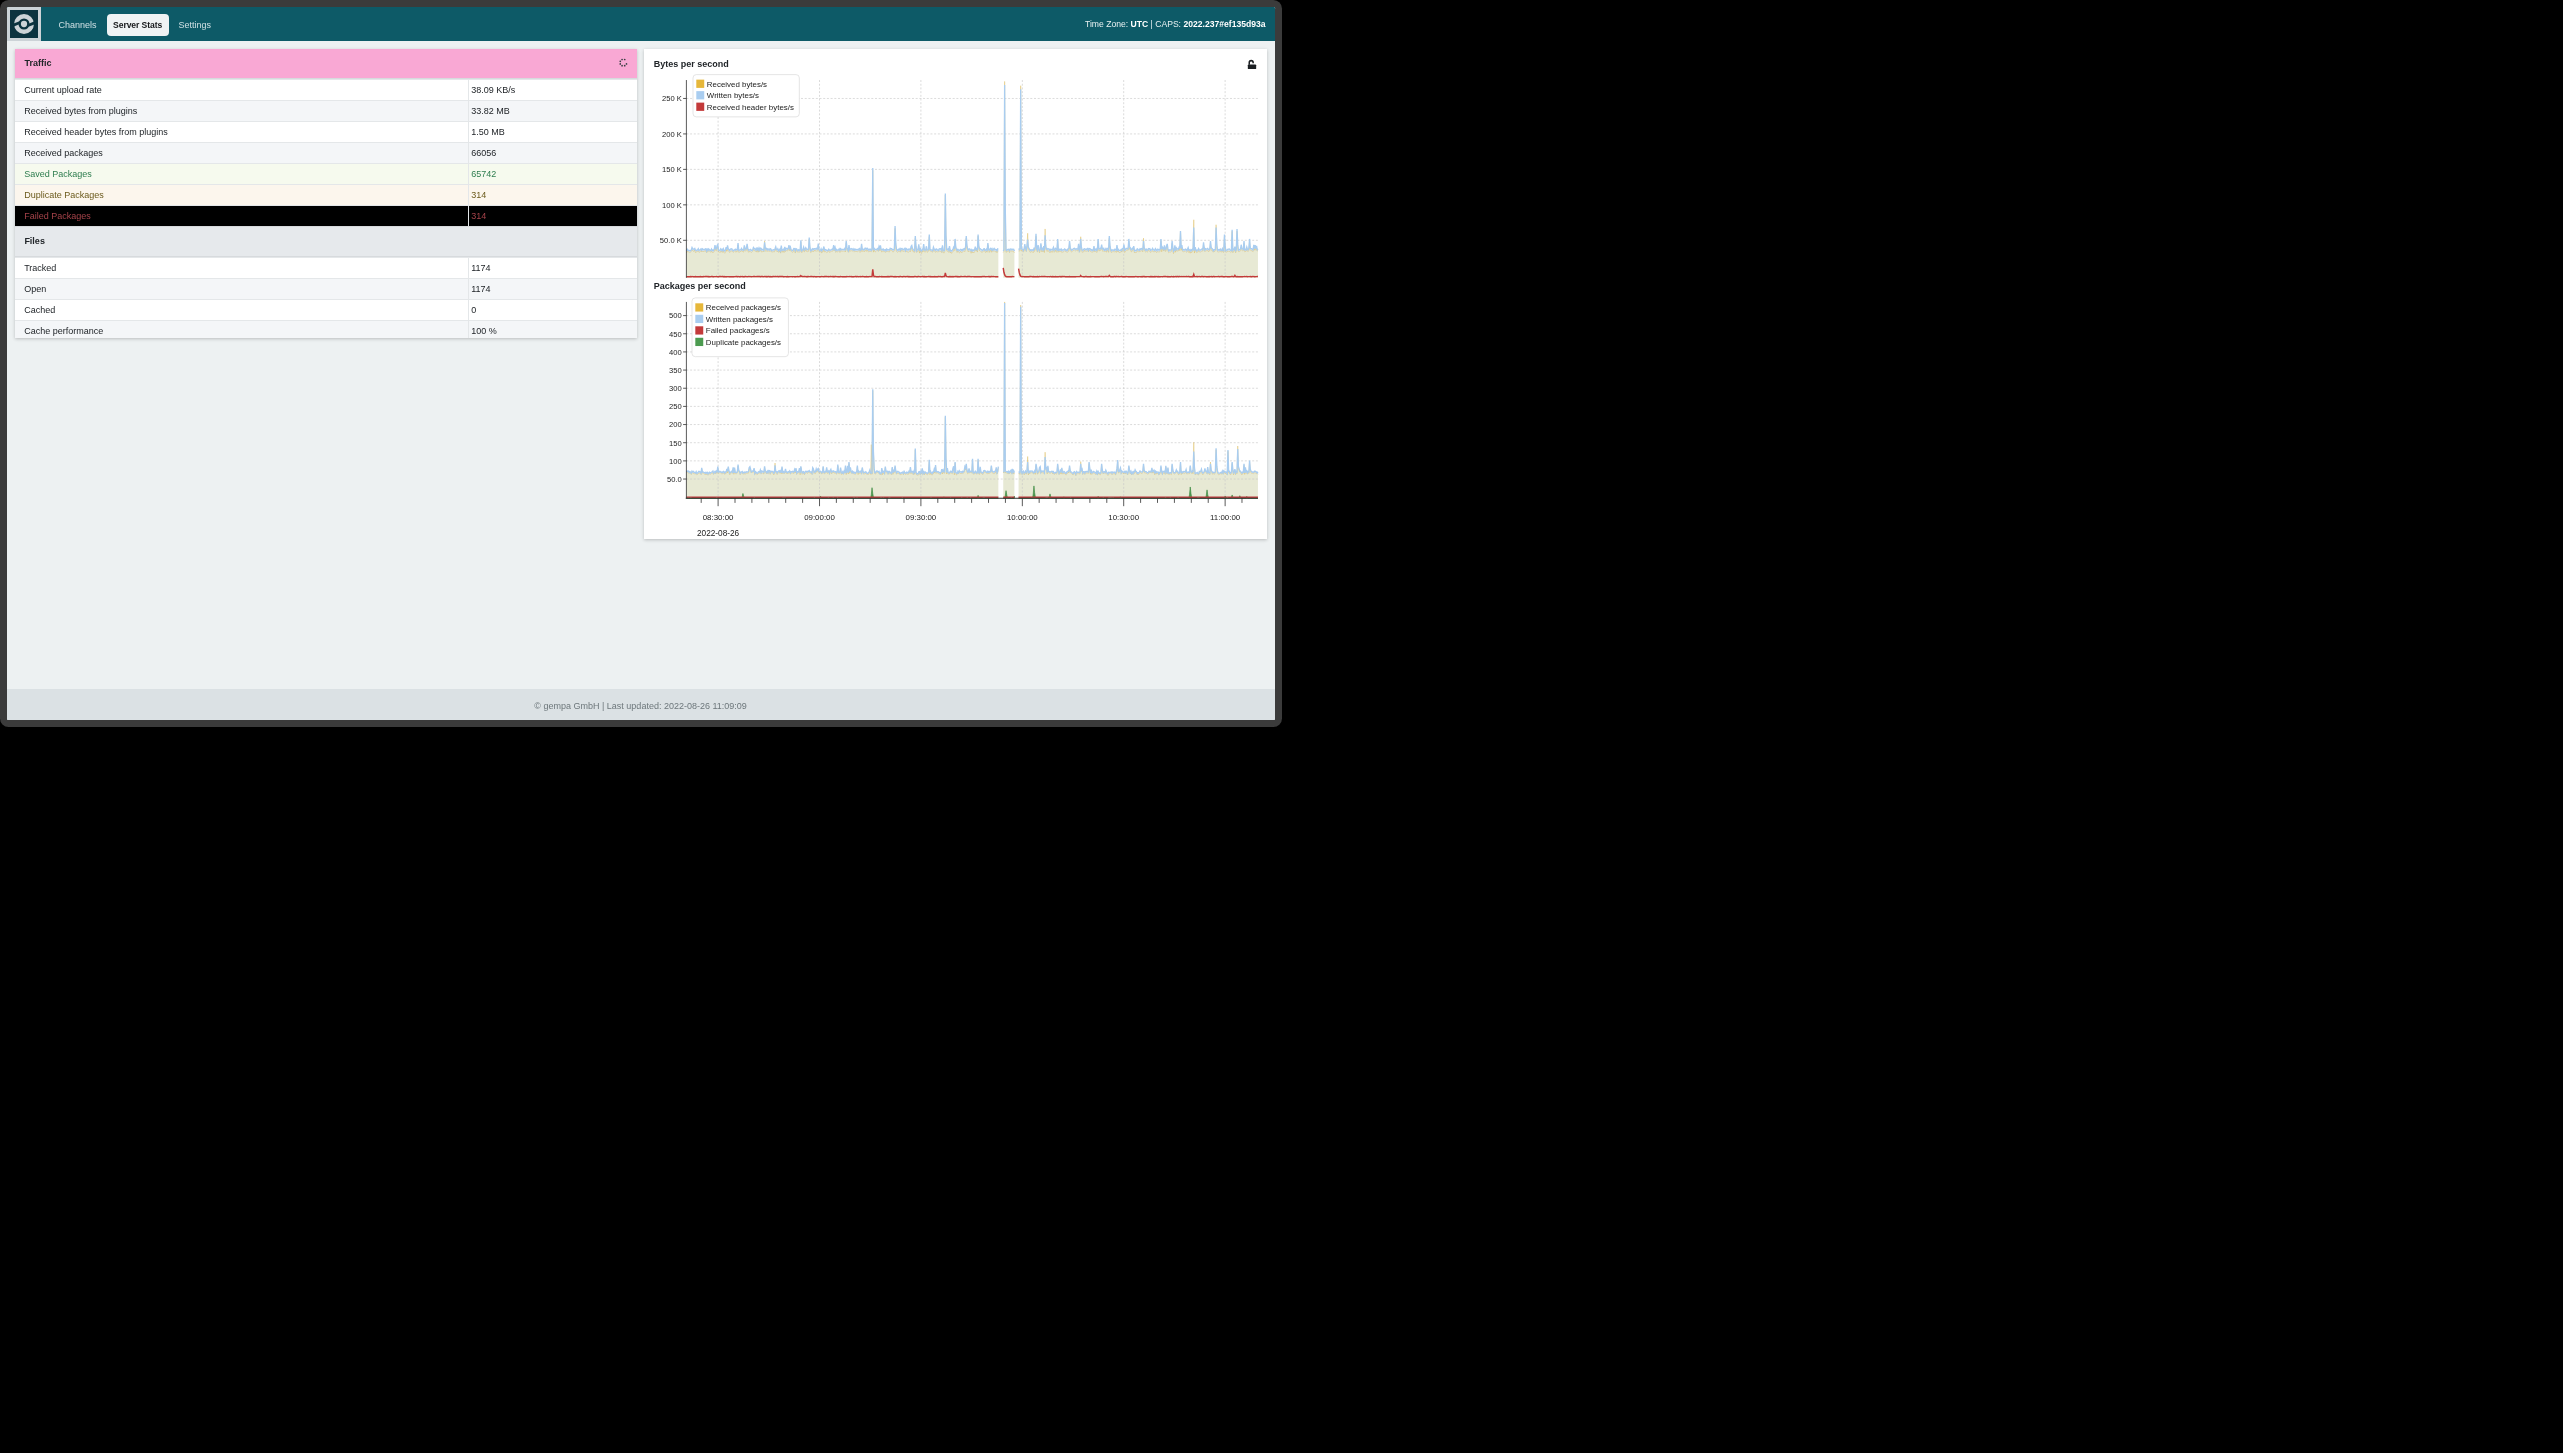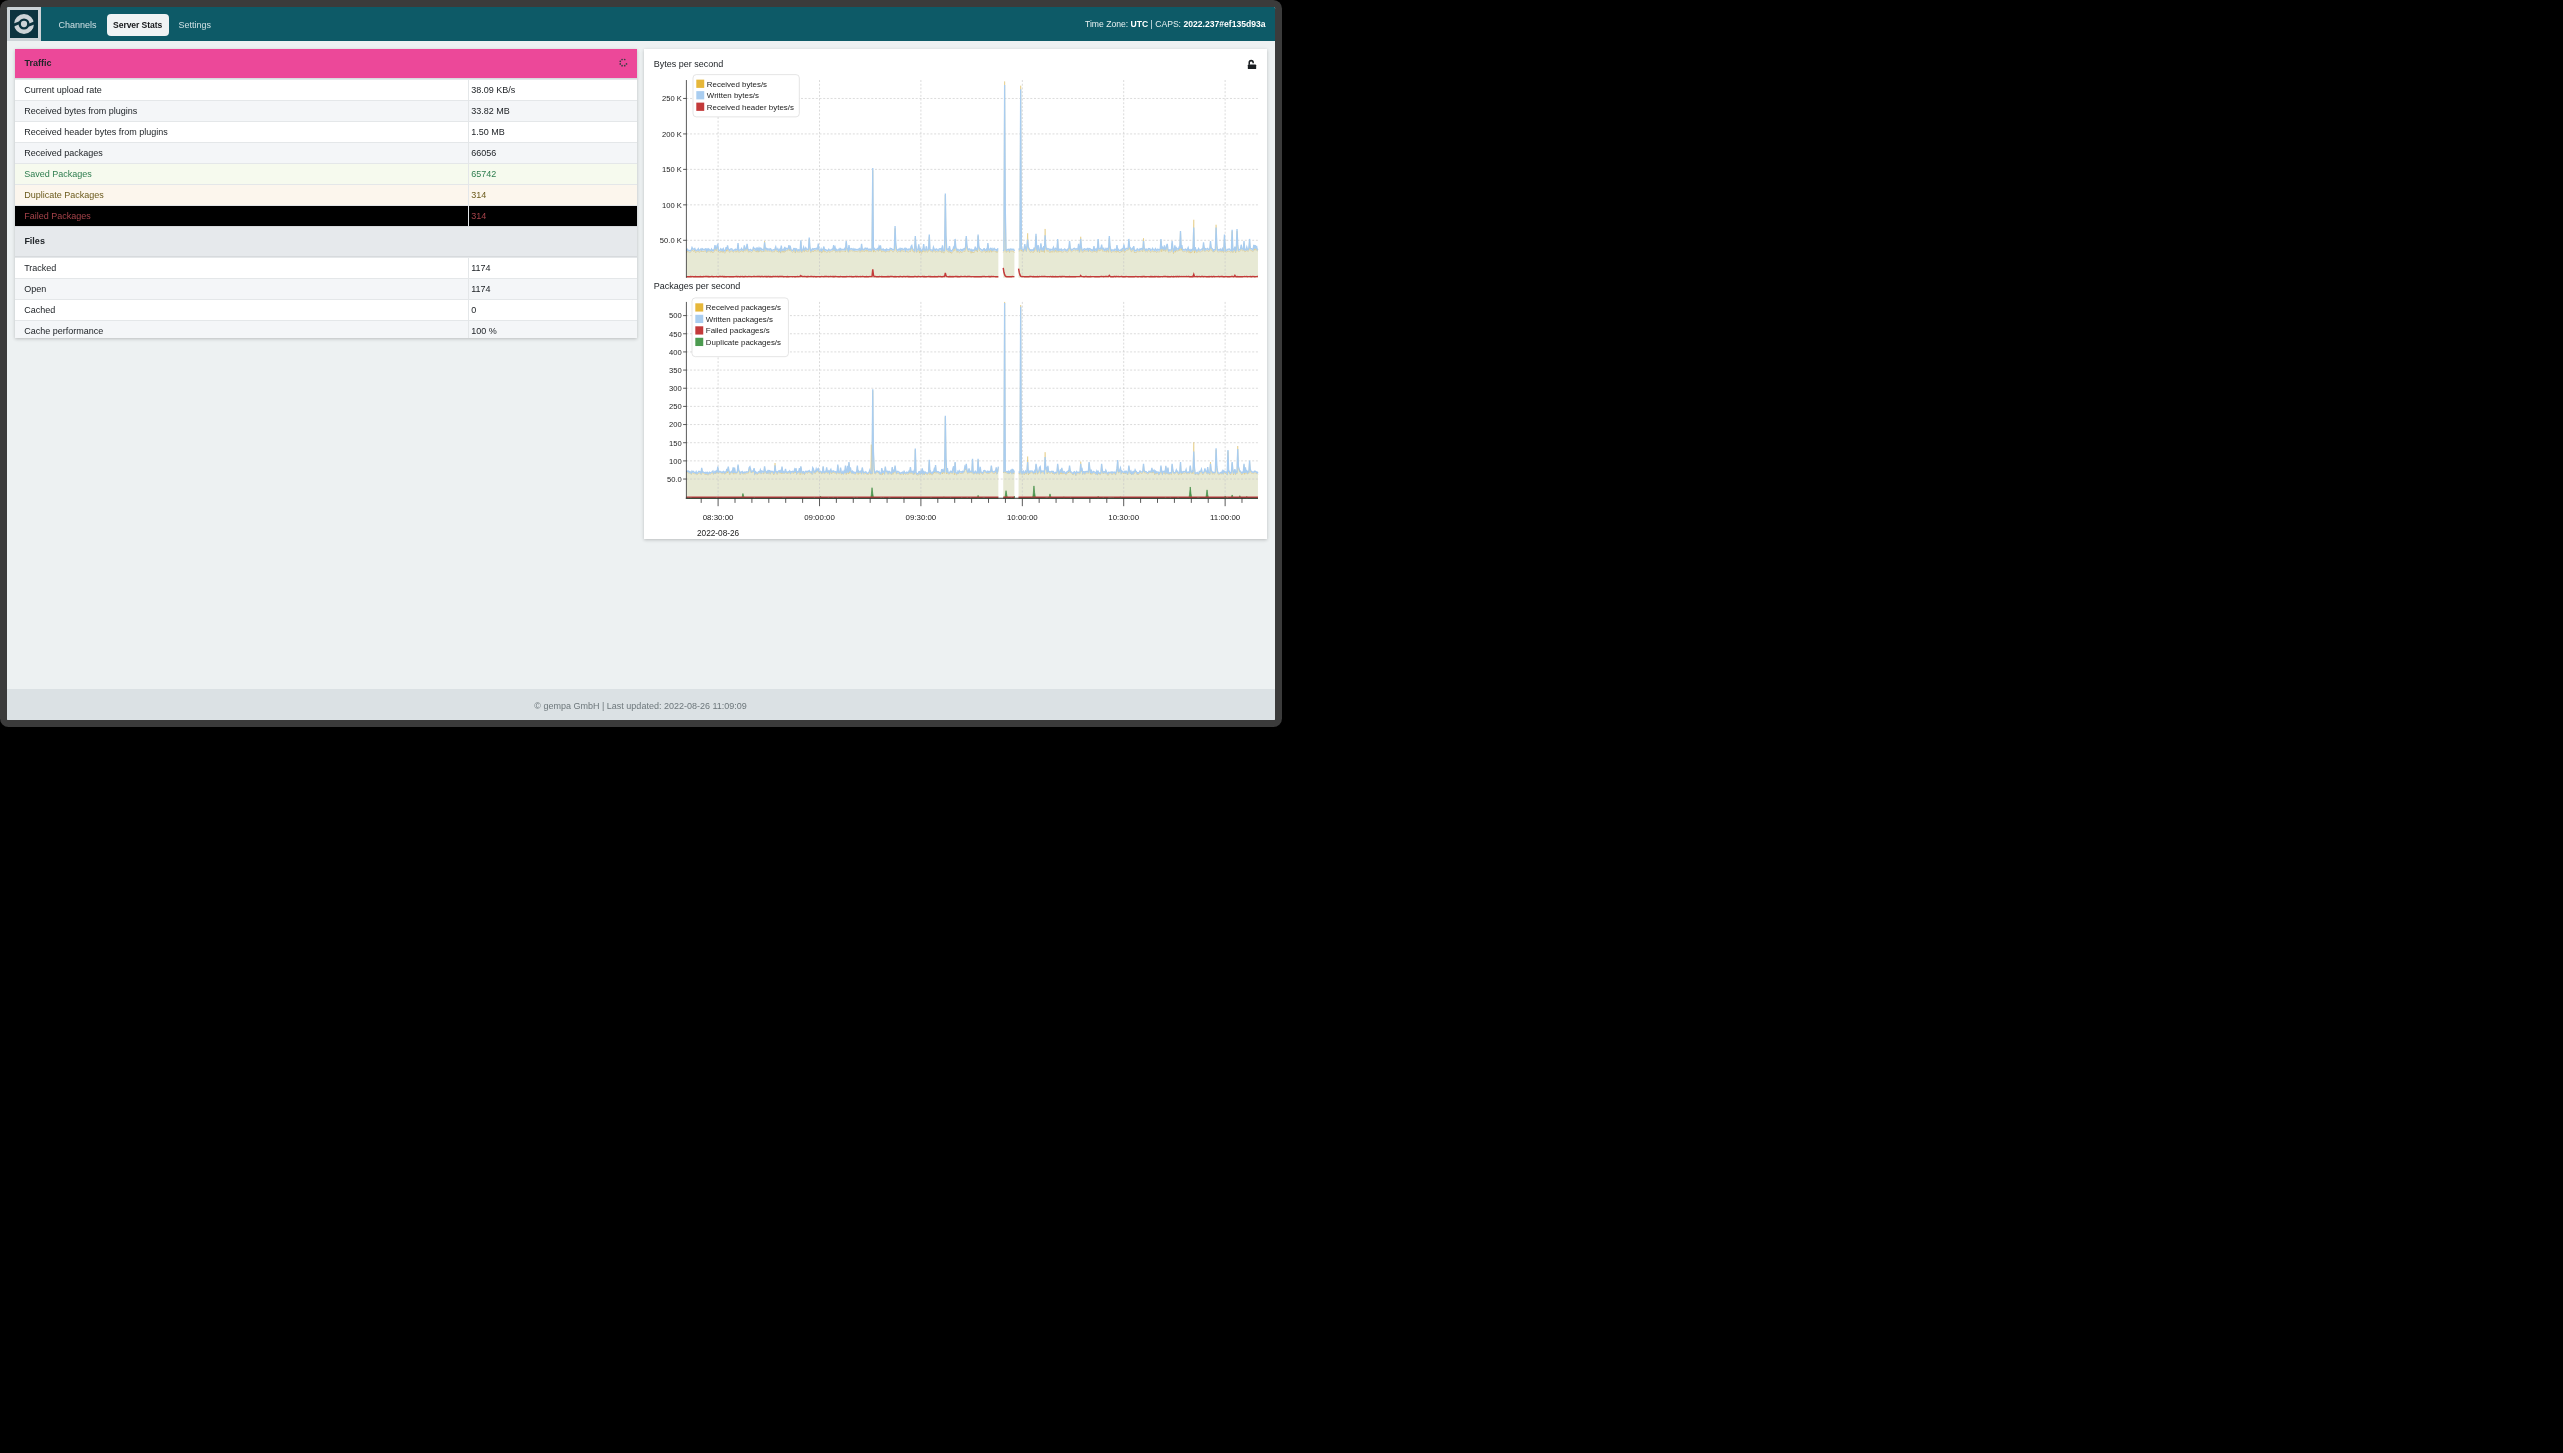--- a/index.html
+++ b/index.html
@@ -9,31 +9,31 @@
 .logo svg{position:absolute;left:3px;top:3px}
 .tab{position:absolute;top:7px;height:22.7px;display:flex;align-items:center;font-size:9px;color:#cfe0e4}
 #tab1{left:52px}
 #tabbox{left:100px;width:62px;justify-content:center;background:#eff3f4;border-radius:4px;color:#16181a;font-weight:bold;font-size:8.6px;letter-spacing:-0.1px}
 #tab3{left:172px}
 .navinfo{position:absolute;right:9px;top:0;height:34px;display:flex;align-items:center;font-size:8.6px;color:#e9f1f2}
 .navinfo b{color:#fff}
 .card{position:absolute;background:#fff;box-shadow:0 0.7px 3.3px rgba(0,0,0,.22)}
 #tcard{left:8.6px;top:42px;width:622px;height:289px;overflow:hidden}
 #gcard{left:637px;top:42px;width:623px;height:490px}
-.chdr{position:relative;height:30px;background:#ec4899;border-bottom:0.7px solid #d7dadd;display:flex;align-items:center;padding-left:9.2px;font-size:9px;font-weight:bold;color:#212529}
+.chdr{position:relative;height:30px;background:#f9a8d4;border-bottom:0.7px solid #d7dadd;display:flex;align-items:center;padding-left:9.2px;font-size:9px;font-weight:bold;color:#212529}
 .row{display:flex;height:21px;border-top:0.7px solid #e4e7e9;font-size:9px;color:#212529}
 .row:first-of-type{border-top:none}
 .row .c1{width:453px;display:flex;align-items:center;padding-left:9px}
 .row .c2{flex:1;display:flex;align-items:center;padding-left:2px;border-left:0.7px solid #e4e7e9}
 .row.stripe{background:#f4f6f8}
 .row.green{background:#f6faee;color:#2e7d4f}
 .row.cream{background:#fcf6ed;color:#6b5a1c}
 .row.pink{background:#000000;color:#a6434a}
 .fhdr{height:31px;background:#e6e9ec;border-top:0.7px solid #d7dadd;border-bottom:0.7px solid #d7dadd;display:flex;align-items:center;padding-left:9.2px;font-size:9px;font-weight:bold;color:#212529}
-.ctitle{position:absolute;left:10.2px;font-size:9px;font-weight:normal;color:#212529}
+.ctitle{position:absolute;left:10.2px;font-size:9px;font-weight:bold;color:#212529}
 .footer{position:absolute;left:0;top:682px;width:1268px;height:31px;background:#dbe1e4;text-align:center;font-size:9px;color:#6d777b;padding-top:12.6px}
 </style></head>
 <body>
 <div class="frame">
     <div class="page">
   <div class="nav">
     <div class="logo">
       <svg width="28" height="28" viewBox="0 0 43 43">
         <rect x="0" y="0" width="43" height="43" fill="#0b333f"></rect>
         <g transform="translate(21.5,21.5)">

